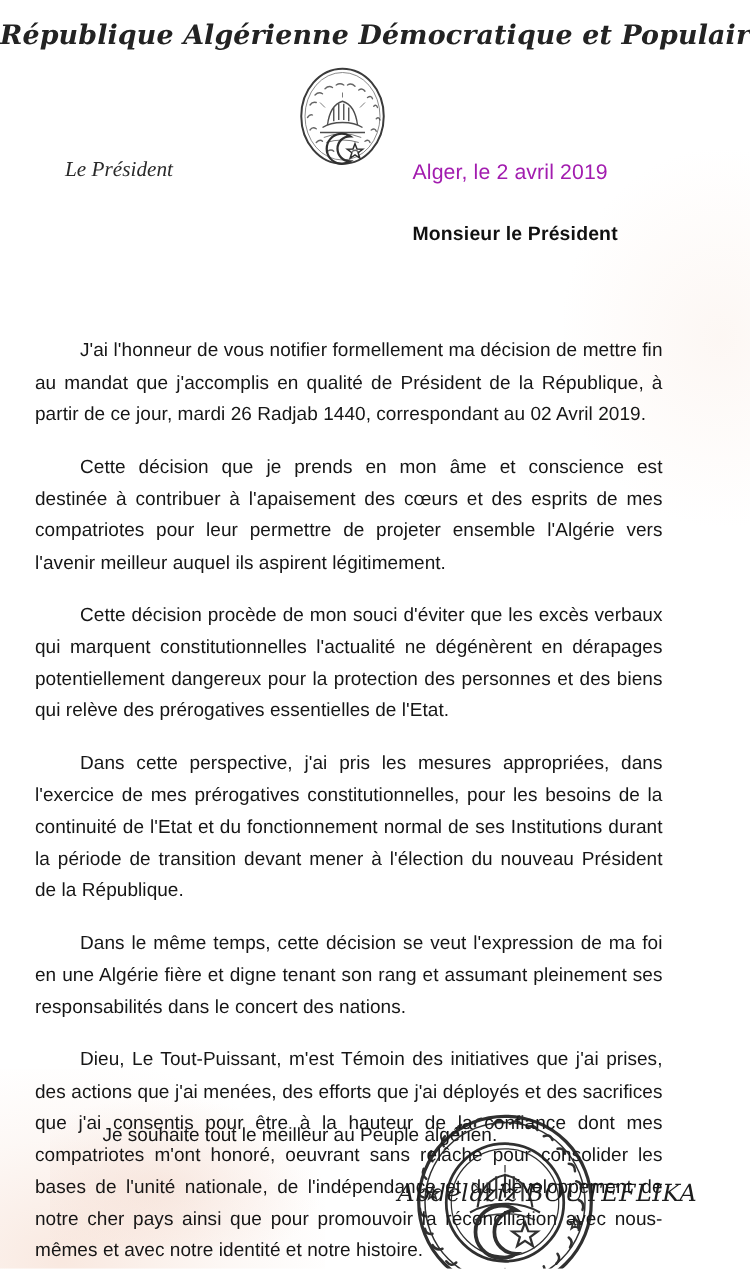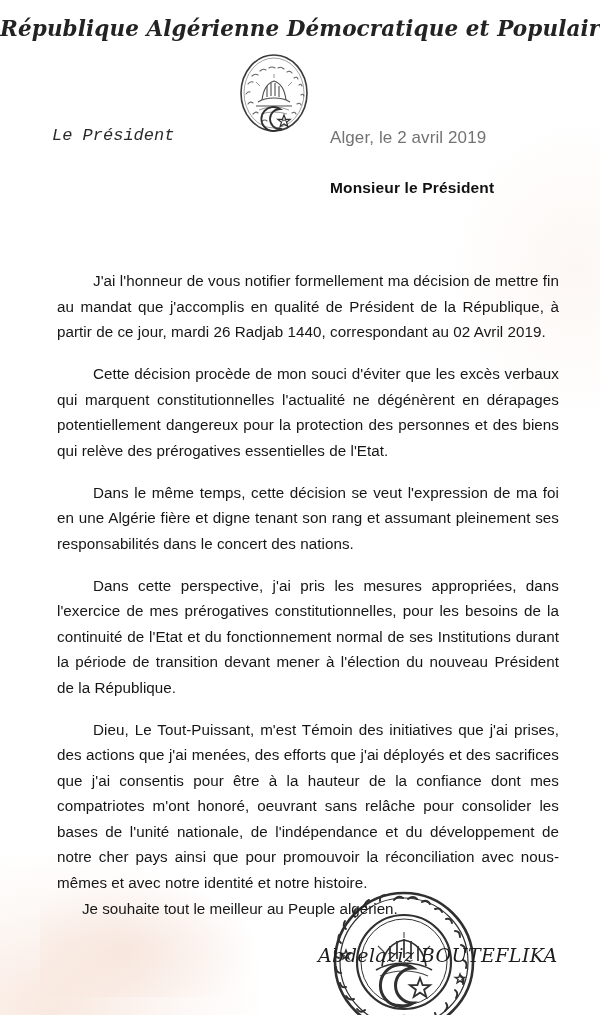--- a/index.html
+++ b/index.html
@@ -77,52 +77,52 @@
     top: 52px;
     left: 236px;
     width: 76px;
     height: 82px;
   }
 
   .le-president {
     position: absolute;
     top: 126px;
     left: 52px;
-    font-family: Liberation Mono, monospace;
+    font-family: Liberation Serif, serif;
     font-style: italic;
     font-size: 17px;
     color: #2a2a2a;
   }
 
   .date-line {
     position: absolute;
     top: 128px;
     left: 330px;
     font-size: 17px;
-    color: #737373;
+    color: #a21caf;
     letter-spacing: 0.1px;
   }
 
   .addressee {
     position: absolute;
     top: 177px;
     left: 330px;
     font-size: 15.5px;
     font-weight: bold;
     line-height: 21px;
     color: #111111;
     letter-spacing: 0.15px;
     text-align: right;
   }
 
   
   .body-block {
     position: absolute;
     top: 268px;
-    left: 57px;
+    left: 28px;
     width: 502px;
   }
 
   .body-block p {
     margin: 0 0 16.5px 0;
     font-size: 15.2px;
     line-height: 25.5px;
     text-align: justify;
     text-indent: 36px;
     color: #161616;
@@ -222,23 +222,24 @@
   <div class="le-president">Le Président</div>
 
   <div class="date-line">Alger, le 2 avril 2019</div>
 
   <div class="addressee">
     <div>Monsieur le Président</div>
   </div>
 
   <div class="body-block">
     <p>J'ai l'honneur de vous notifier formellement ma décision de mettre fin au mandat que j'accomplis en qualité de Président de la République, à partir de ce jour, mardi 26 Radjab 1440, correspondant au 02 Avril 2019.</p>
+    <p>Cette décision que je prends en mon âme et conscience est destinée à contribuer à l'apaisement des cœurs et des esprits de mes compatriotes pour leur permettre de projeter ensemble l'Algérie vers l'avenir meilleur auquel ils aspirent légitimement.</p>
     <p>Cette décision procède de mon souci d'éviter que les excès verbaux qui marquent constitutionnelles l'actualité ne dégénèrent en dérapages potentiellement dangereux pour la protection des personnes et des biens qui relève des prérogatives essentielles de l'Etat.</p>
+    <p>Dans cette perspective, j'ai pris les mesures appropriées, dans l'exercice de mes prérogatives constitutionnelles, pour les besoins de la continuité de l'Etat et du fonctionnement normal de ses Institutions durant la période de transition devant mener à l'élection du nouveau Président de la République.</p>
     <p>Dans le même temps, cette décision se veut l'expression de ma foi en une Algérie fière et digne tenant son rang et assumant pleinement ses responsabilités dans le concert des nations.</p>
-    <p>Dans cette perspective, j'ai pris les mesures appropriées, dans l'exercice de mes prérogatives constitutionnelles, pour les besoins de la continuité de l'Etat et du fonctionnement normal de ses Institutions durant la période de transition devant mener à l'élection du nouveau Président de la République.</p>
     <p>Dieu, Le Tout-Puissant, m'est Témoin des initiatives que j'ai prises, des actions que j'ai menées, des efforts que j'ai déployés et des sacrifices que j'ai consentis pour être à la hauteur de la confiance dont mes compatriotes m'ont honoré, oeuvrant sans relâche pour consolider les bases de l'unité nationale, de l'indépendance et du développement de notre cher pays ainsi que pour promouvoir la réconciliation avec nous-mêmes et avec notre identité et notre histoire.</p>
   </div>
 
   <div class="closing">Je souhaite tout le meilleur au Peuple algérien.</div>
 
   <div class="signature-name">Abdelaziz BOUTEFLIKA</div>
 
   <div class="stamp">
     <svg viewBox="0 0 148 148" width="148" height="148" aria-hidden="true">
       <g fill="none" stroke="#1f1f1f">

